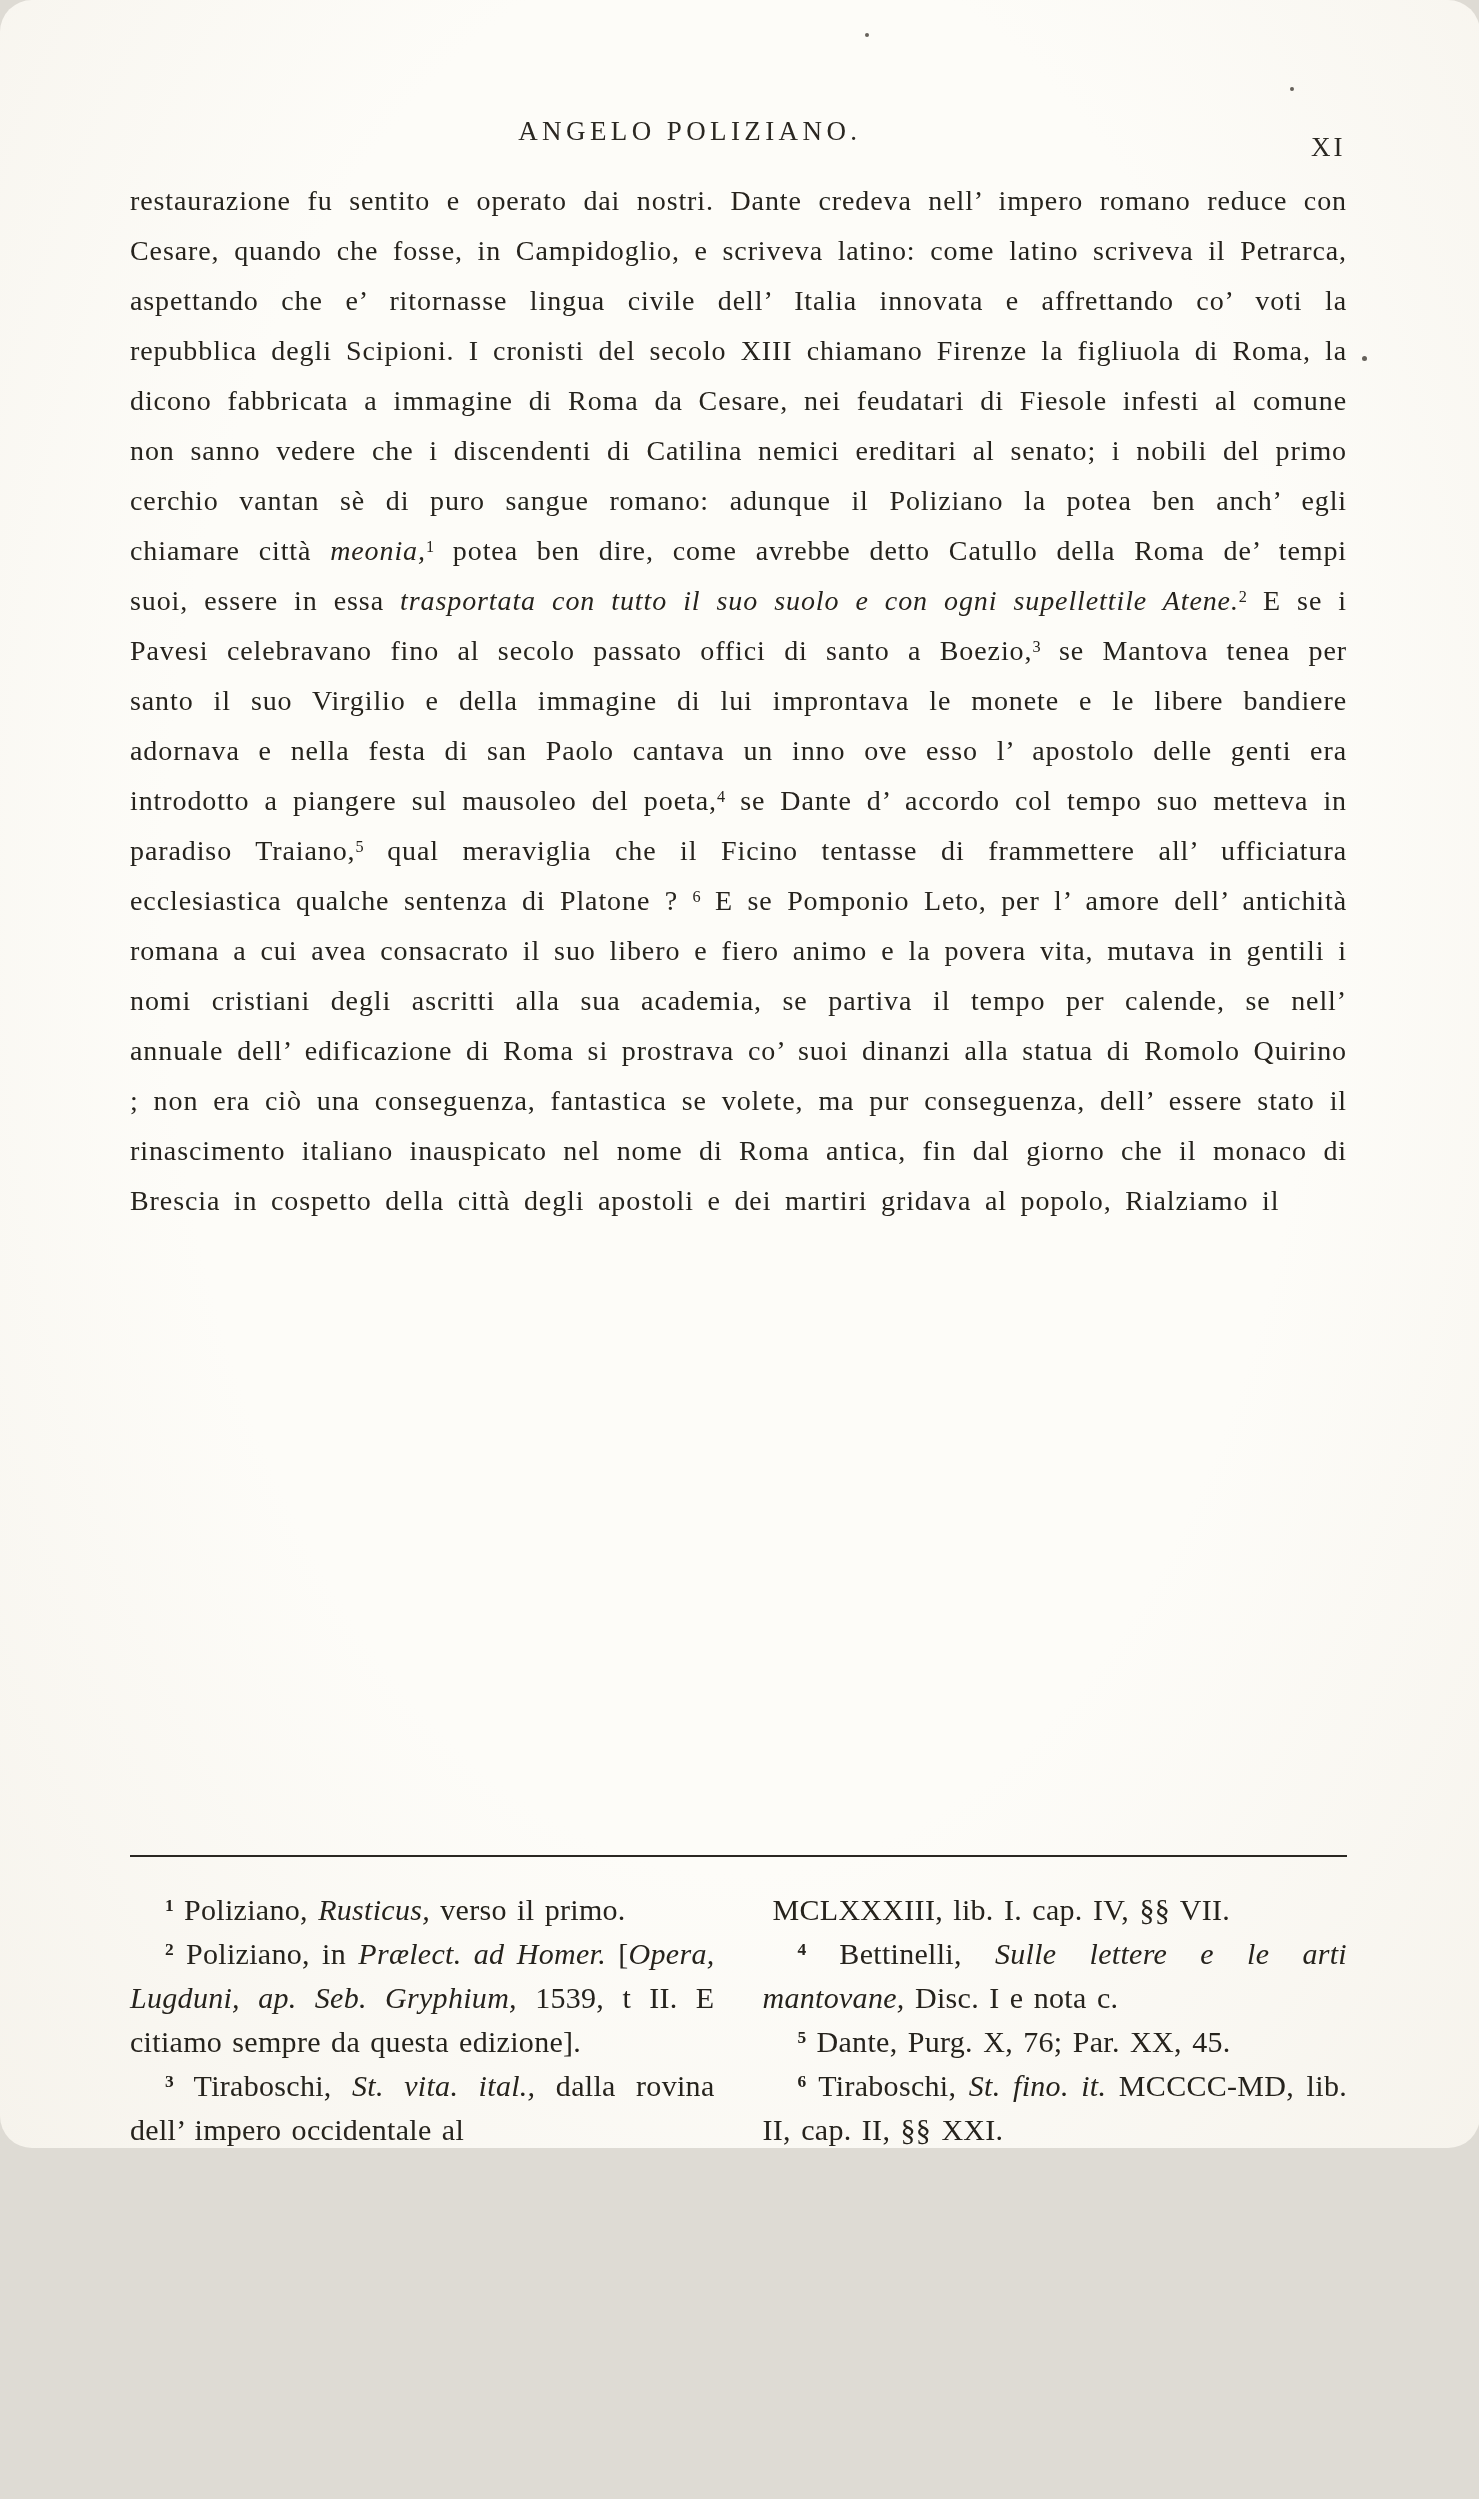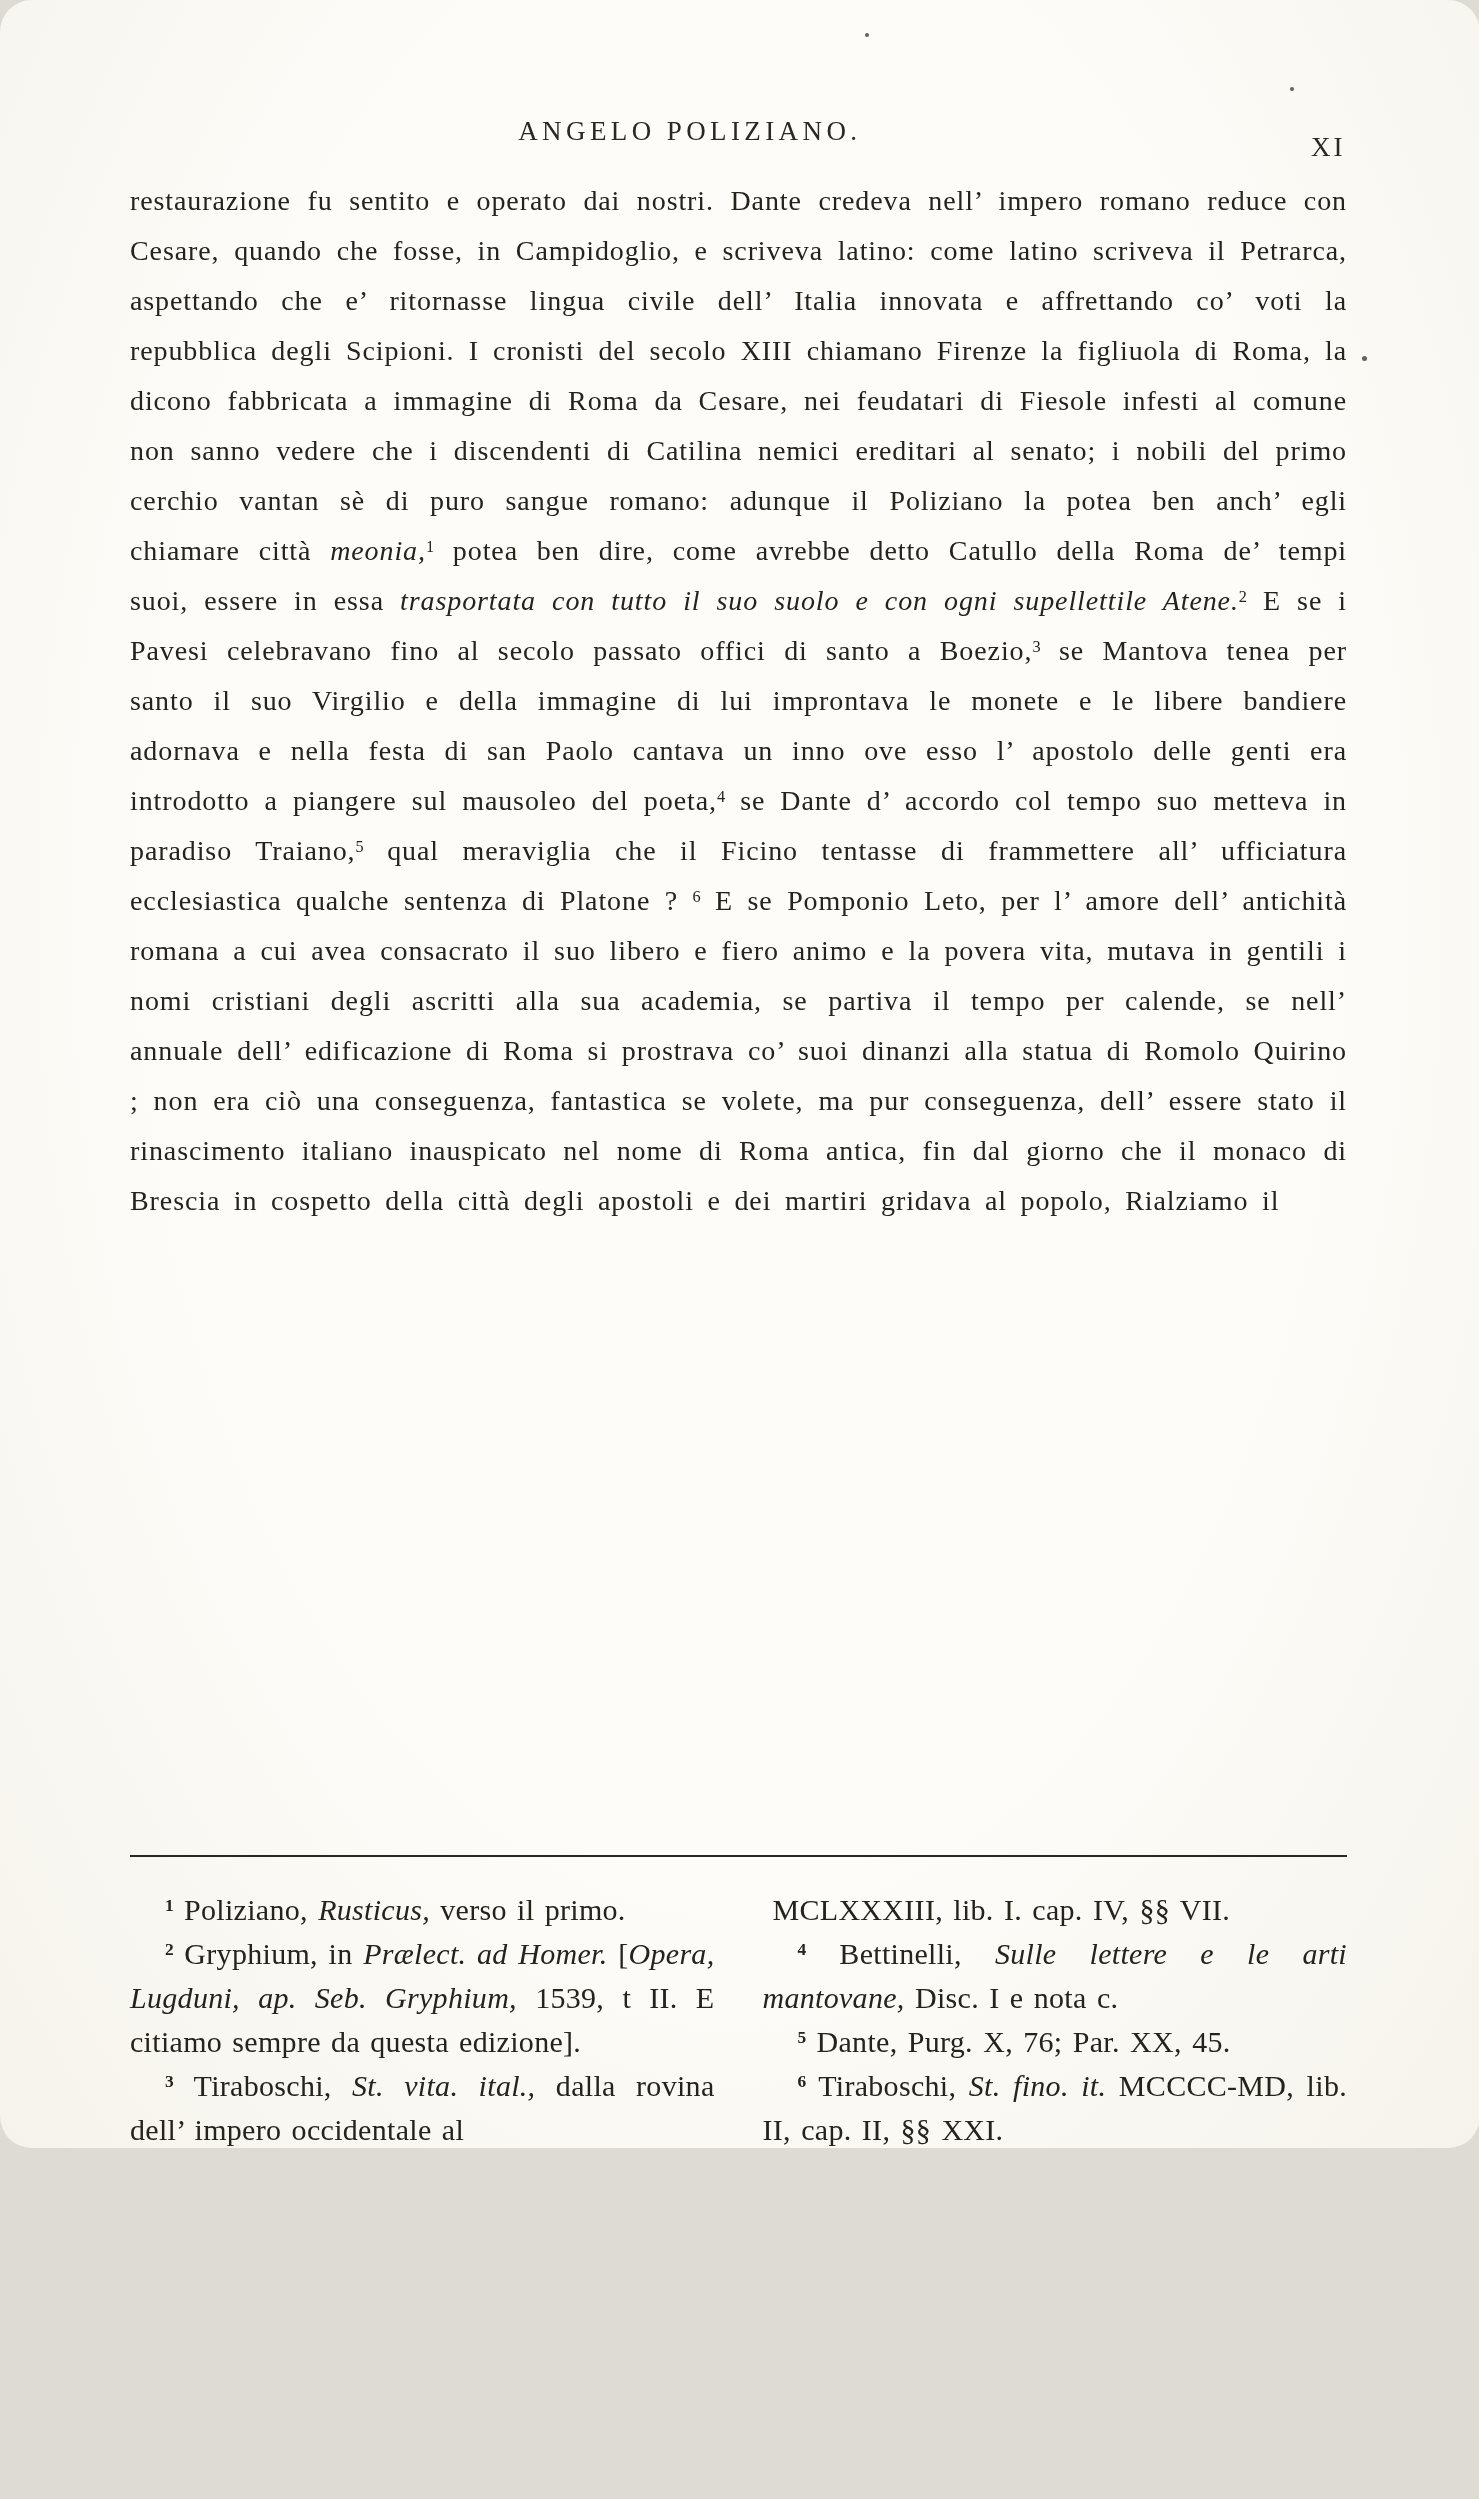--- a/index.html
+++ b/index.html
@@ -106,21 +106,21 @@
 
   <main>
     <p class="body-text"><span>restaurazione fu sentito e operato dai nostri. Dante credeva nell’ impero romano reduce con Cesare, quando che fosse, in Campidoglio, e scriveva latino: come latino scriveva il Petrarca, aspettando che e’ ritornasse lingua civile dell’ Italia innovata e affrettando co’ voti la repubblica degli Scipioni. I cronisti del secolo XIII chiamano Firenze la figliuola di Roma, la dicono fabbricata a immagine di Roma da Cesare, nei feudatari di Fiesole infesti al comune non sanno vedere che i discendenti di Catilina nemici ereditari al senato; i nobili del primo cerchio vantan sè di puro sangue romano: adunque il Poliziano la potea ben anch’ egli chiamare città </span><span class="it">meonia,</span><sup>1</sup><span> potea ben dire, come avrebbe detto Catullo della Roma de’ tempi suoi, essere in essa </span><span class="it">trasportata con tutto il suo suolo e con ogni supellettile Atene.</span><sup>2</sup><span> E se i Pavesi celebravano fino al secolo passato offici di santo a Boezio,</span><sup>3</sup><span> se Mantova tenea per santo il suo Virgilio e della immagine di lui improntava le monete e le libere bandiere adornava e nella festa di san Paolo cantava un inno ove esso l’ apostolo delle genti era introdotto a piangere sul mausoleo del poeta,</span><sup>4</sup><span> se Dante d’ accordo col tempo suo metteva in paradiso Traiano,</span><sup>5</sup><span> qual meraviglia che il Ficino tentasse di frammettere all’ ufficiatura ecclesiastica qualche sentenza di Platone ? </span><sup>6</sup><span> E se Pomponio Leto, per l’ amore dell’ antichità romana a cui avea consacrato il suo libero e fiero animo e la povera vita, mutava in gentili i nomi cristiani degli ascritti alla sua academia, se partiva il tempo per calende, se nell’ annuale dell’ edificazione di Roma si prostrava co’ suoi dinanzi alla statua di Romolo Quirino ; non era ciò una conseguenza, fantastica se volete, ma pur conseguenza, dell’ essere stato il rinascimento italiano inauspicato nel nome di Roma antica, fin dal giorno che il monaco di Brescia in cospetto della città degli apostoli e dei martiri gridava al popolo, Rialziamo il</span></p>
   </main>
 
   <section class="footnote-section">
     <div class="rule"></div>
     <div class="columns">
       <div class="col">
         <p class="fn"><sup>1</sup><span> Poliziano, </span><span class="it">Rusticus,</span><span> verso il primo.</span></p>
-        <p class="fn"><sup>2</sup><span> Gryphium, in </span><span class="it">Prælect. ad Homer.</span><span> [</span><span class="it">Opera, Lugduni, ap. Seb. Gryphium,</span><span> 1539, t II. E citiamo sempre da questa edizione].</span></p>
+        <p class="fn"><sup>2</sup><span> Poliziano, in </span><span class="it">Prælect. ad Homer.</span><span> [</span><span class="it">Opera, Lugduni, ap. Seb. Gryphium,</span><span> 1539, t II. E citiamo sempre da questa edizione].</span></p>
         <p class="fn"><sup>3</sup><span> Tiraboschi, </span><span class="it">St. vita. ital.,</span><span> dalla rovina dell’ impero occidentale al</span></p>
       </div>
       <div class="col">
         <p class="fn cont"><span>MCLXXXIII, lib. I. cap. IV, §§ VII.</span></p>
         <p class="fn"><sup>4</sup><span> Bettinelli, </span><span class="it">Sulle lettere e le arti mantovane,</span><span> Disc. I e nota c.</span></p>
         <p class="fn"><sup>5</sup><span> Dante, Purg. X, 76; Par. XX, 45.</span></p>
         <p class="fn"><sup>6</sup><span> Tiraboschi, </span><span class="it">St. fino. it.</span><span> MCCCC-MD, lib. II, cap. II, §§ XXI.</span></p>
       </div>
     </div>
   </section>

